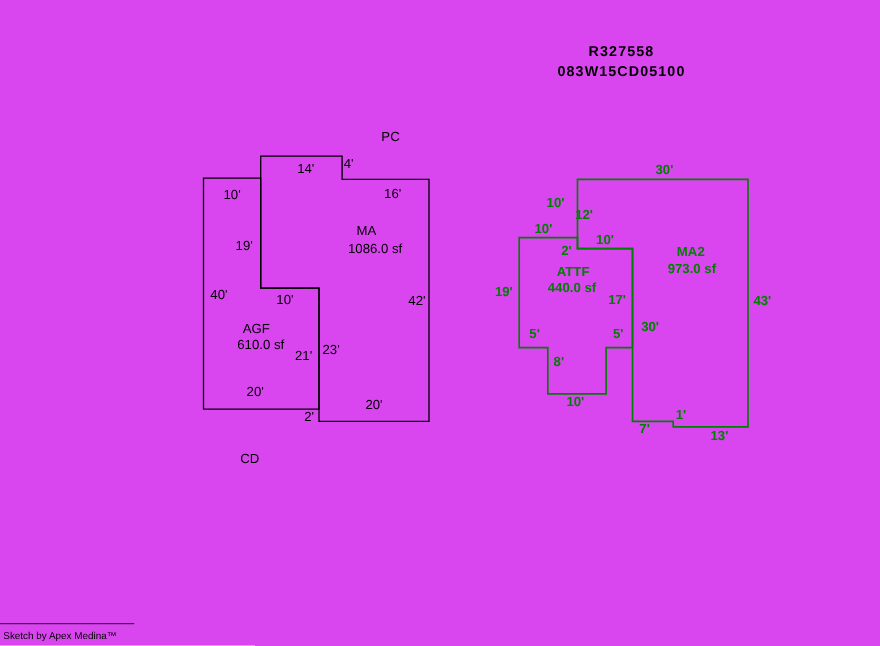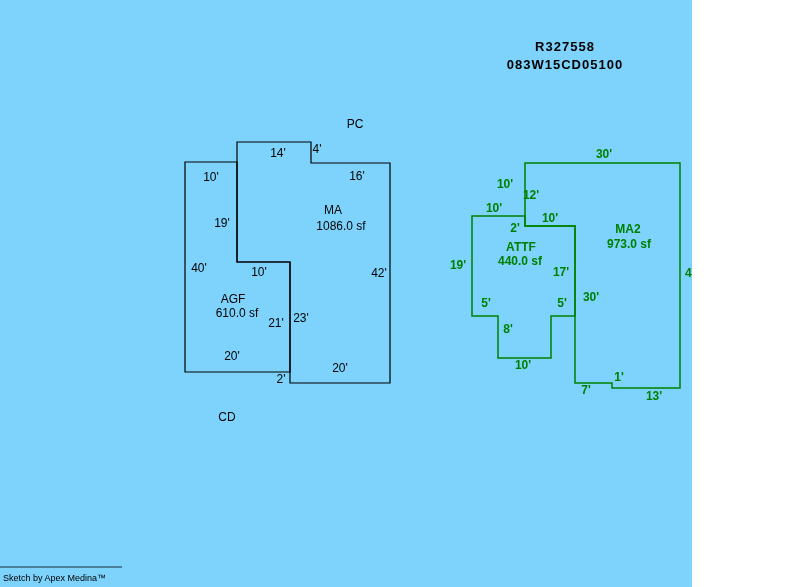--- a/index.html
+++ b/index.html
@@ -1,16 +1,16 @@
 <!DOCTYPE html>
 <html><head>
 <meta charset="utf-8">
 <style>
   html,body{margin:0;padding:0;background:#ffffff;}
-  .page{position:relative;width:692px;height:587px;background:#7dd3fc;overflow:hidden;}
+  .page{position:relative;width:800px;height:587px;background:#d946ef;overflow:hidden;}
   svg{display:block;}
   text{font-family:"Liberation Sans", sans-serif;font-size:12px;}
   .blk{fill:#000000;}
   .grn{fill:#008000;font-weight:bold;}
   .mid{text-anchor:middle;}
   .hdr{fill:#000000;font-weight:bold;font-size:13px;text-anchor:middle;letter-spacing:1px;}
   .ftr{fill:#000000;font-size:9px;}
   .outline-blk{fill:none;stroke:#000000;stroke-width:1.2;}
   .outline-grn{fill:none;stroke:#008000;stroke-width:1.5;}
   .ftr-line{stroke:#000000;stroke-width:0.8;}

